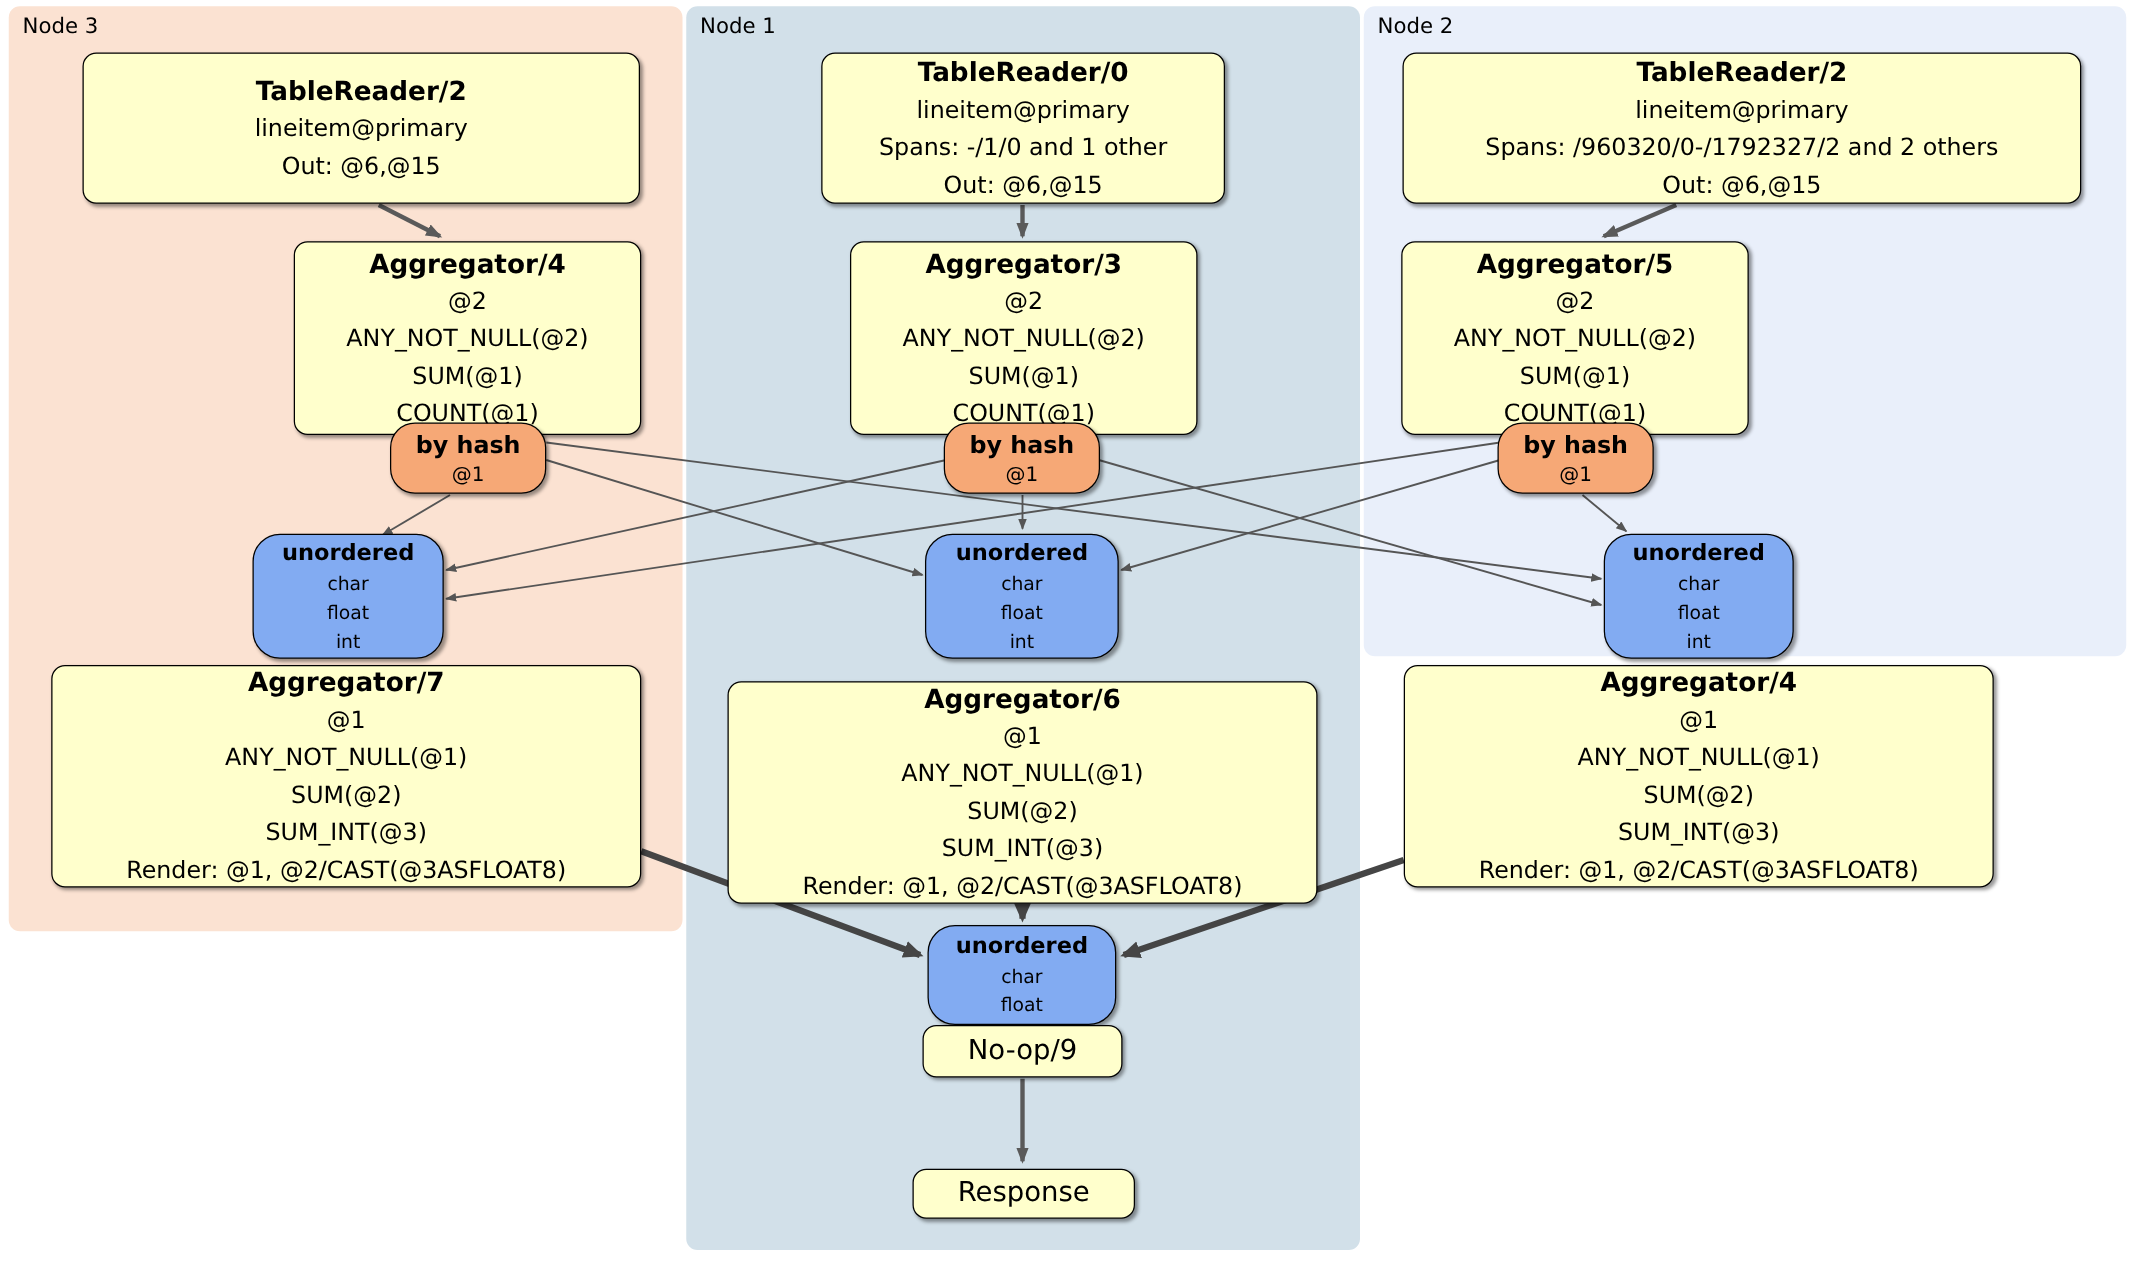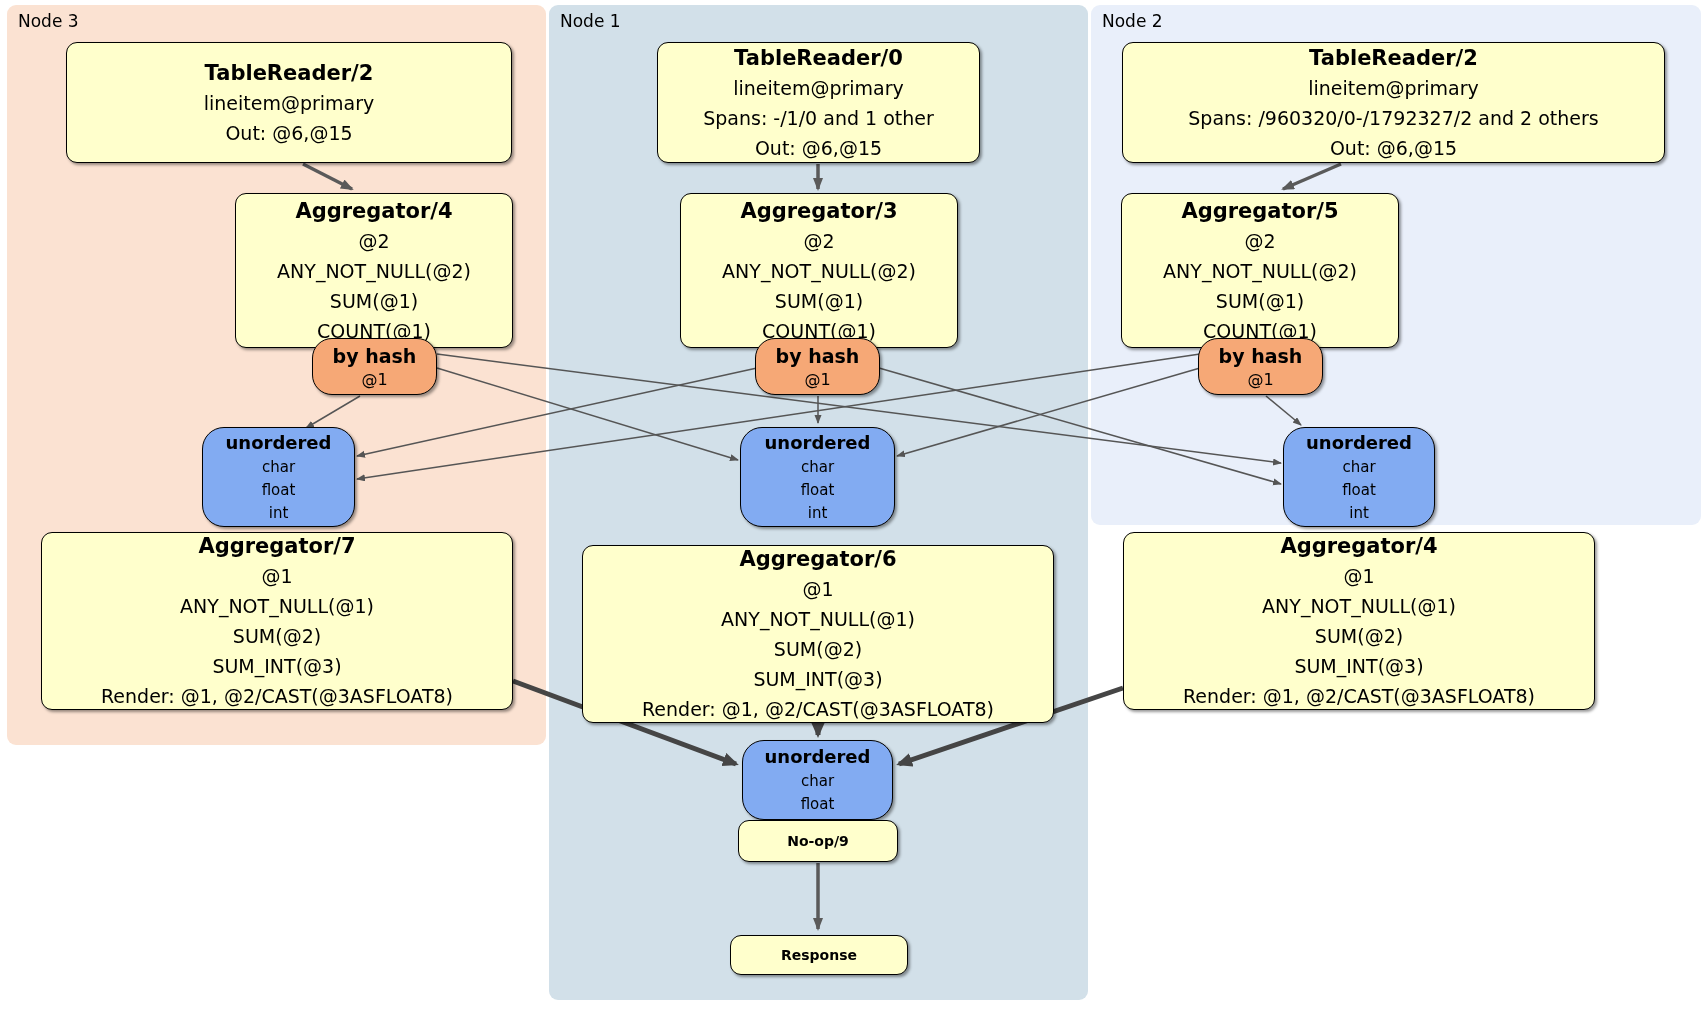--- a/index.html
+++ b/index.html
@@ -48,21 +48,21 @@
 
   .big .title{font-size:21px;font-weight:bold;line-height:30px;}
   .big .line{font-size:19px;line-height:30px;white-space:nowrap;}
 
   .router .title{font-size:19px;font-weight:bold;line-height:26px;}
   .router .line{font-size:16px;line-height:22px;}
 
   .sync .title{font-size:18px;font-weight:bold;line-height:26px;text-align:center;}
   .sync .line{font-size:15px;line-height:23px;}
 
-  .small-title .title{font-size:14px;font-weight:bold;line-height:24px;}
+  .small-title .title{font-size:22px;font-weight:normal;line-height:24px;}
 
   
   #tr1{left:66px;top:42px;width:446px;height:121px;}
   #tr0{left:657px;top:42px;width:323px;height:121px;}
   #tr2{left:1122px;top:42px;width:543px;height:121px;}
   #agg4{left:235px;top:193px;width:278px;height:155px;}
   #agg3{left:680px;top:193px;width:278px;height:155px;}
   #agg5{left:1121px;top:193px;width:278px;height:155px;}
   #agg7{left:41px;top:532px;width:472px;height:178px;}
   #agg6{left:582px;top:545px;width:472px;height:178px;}

